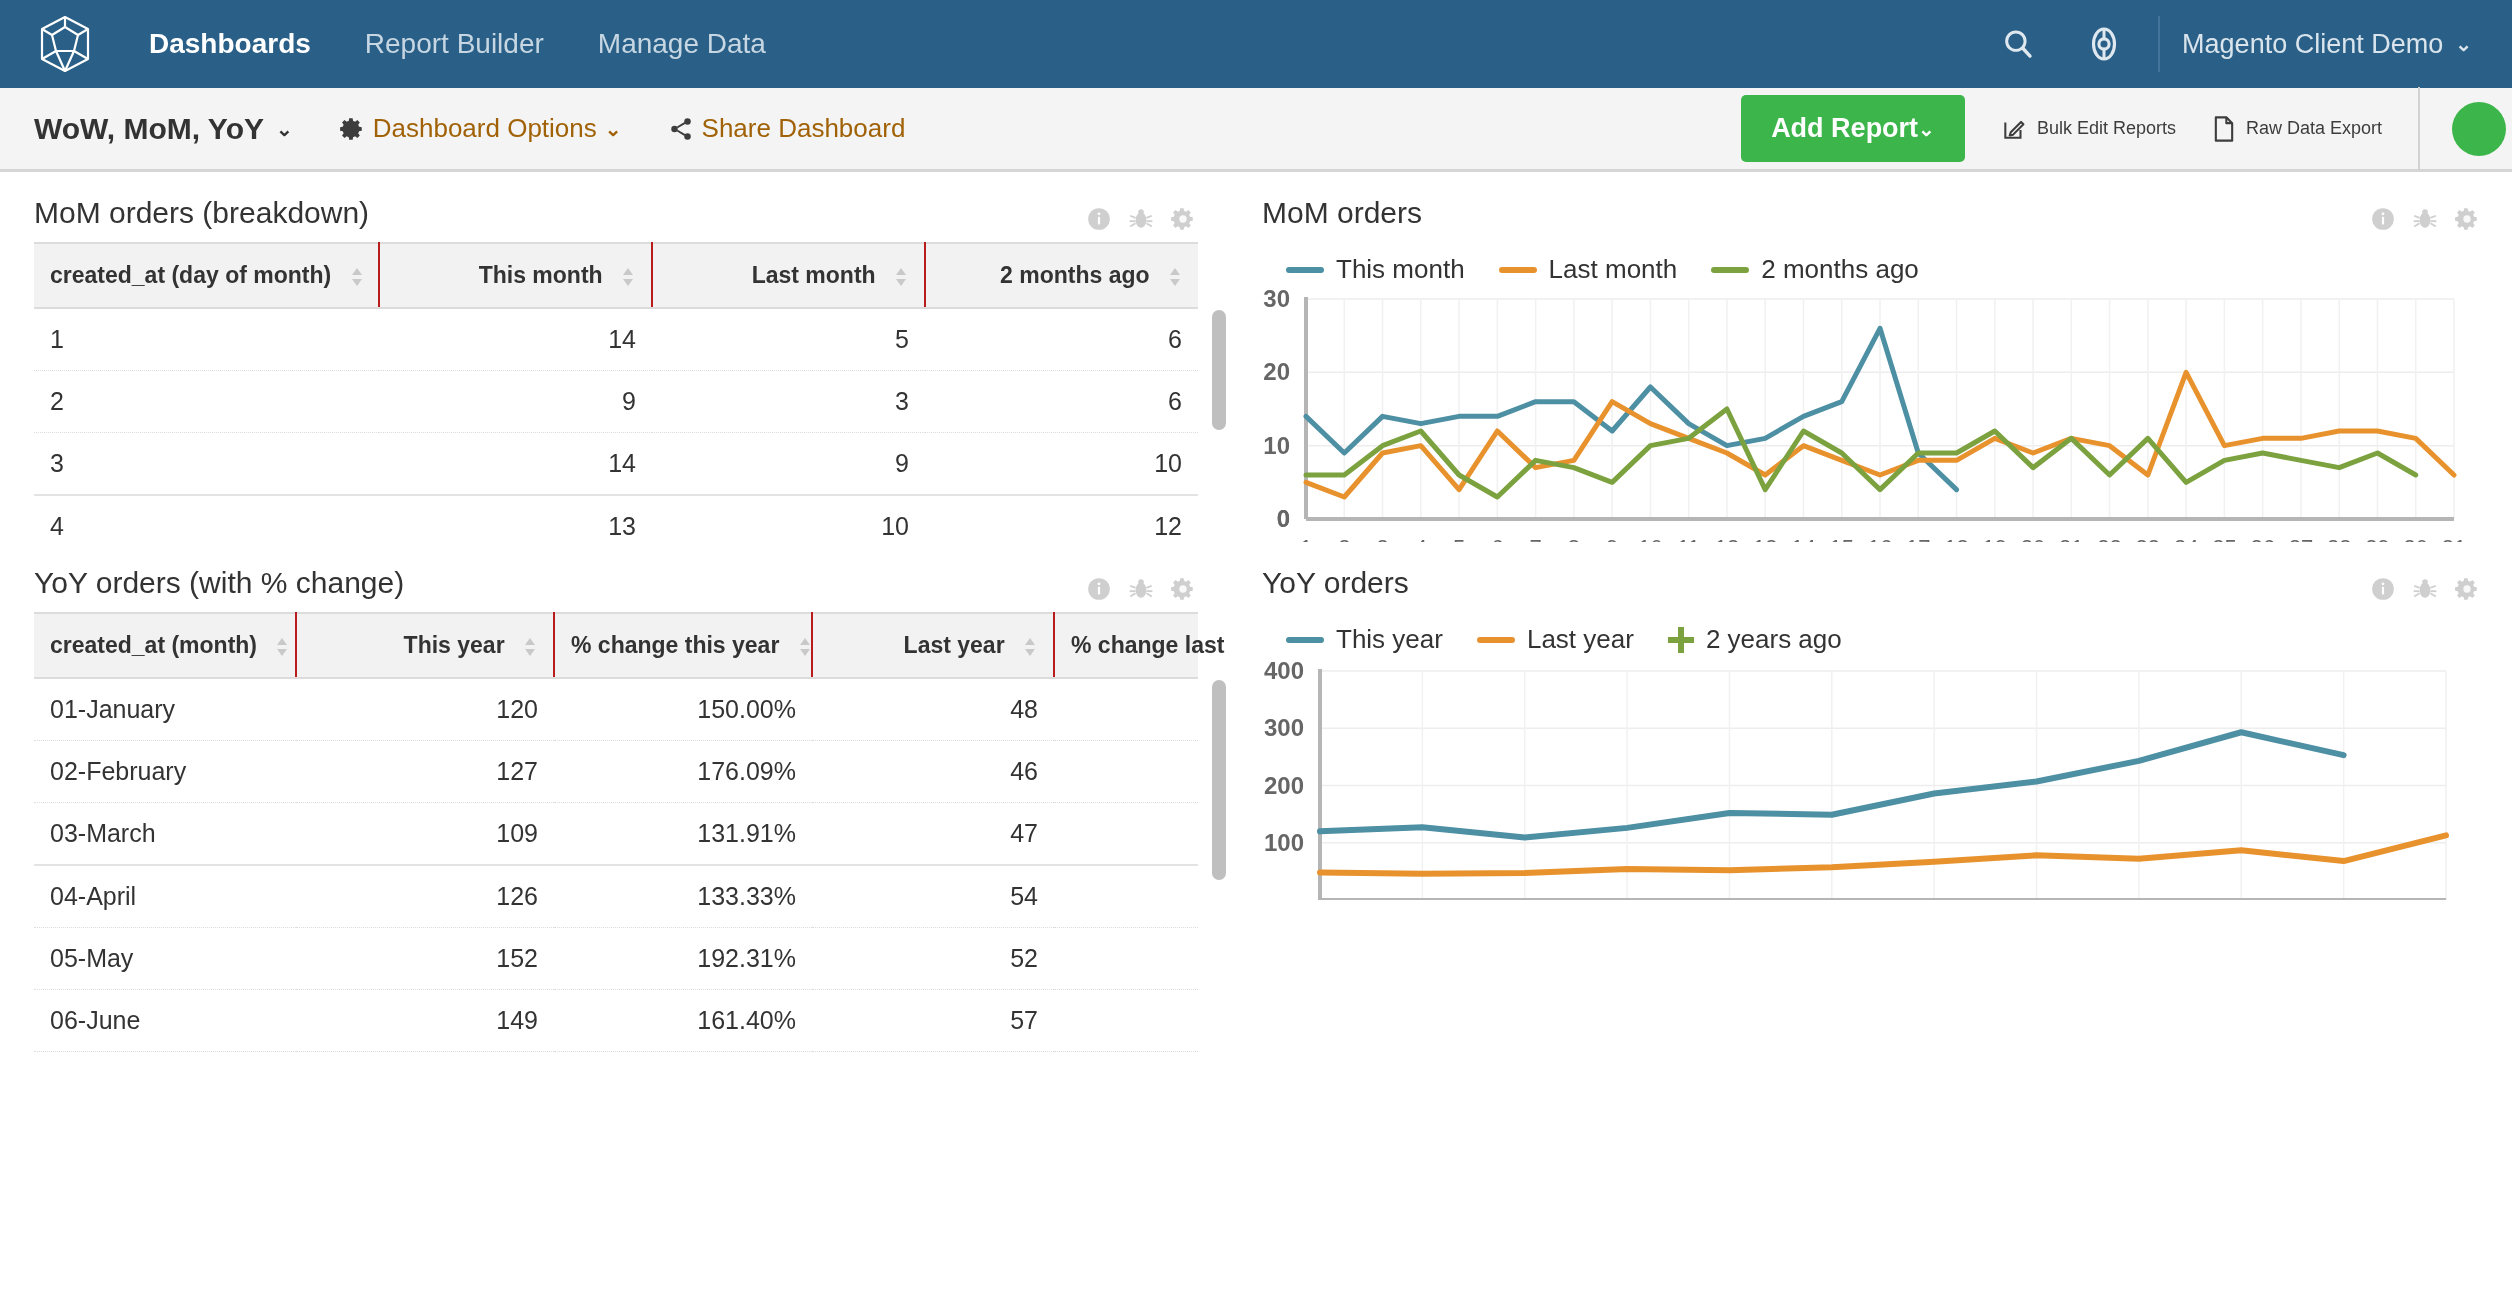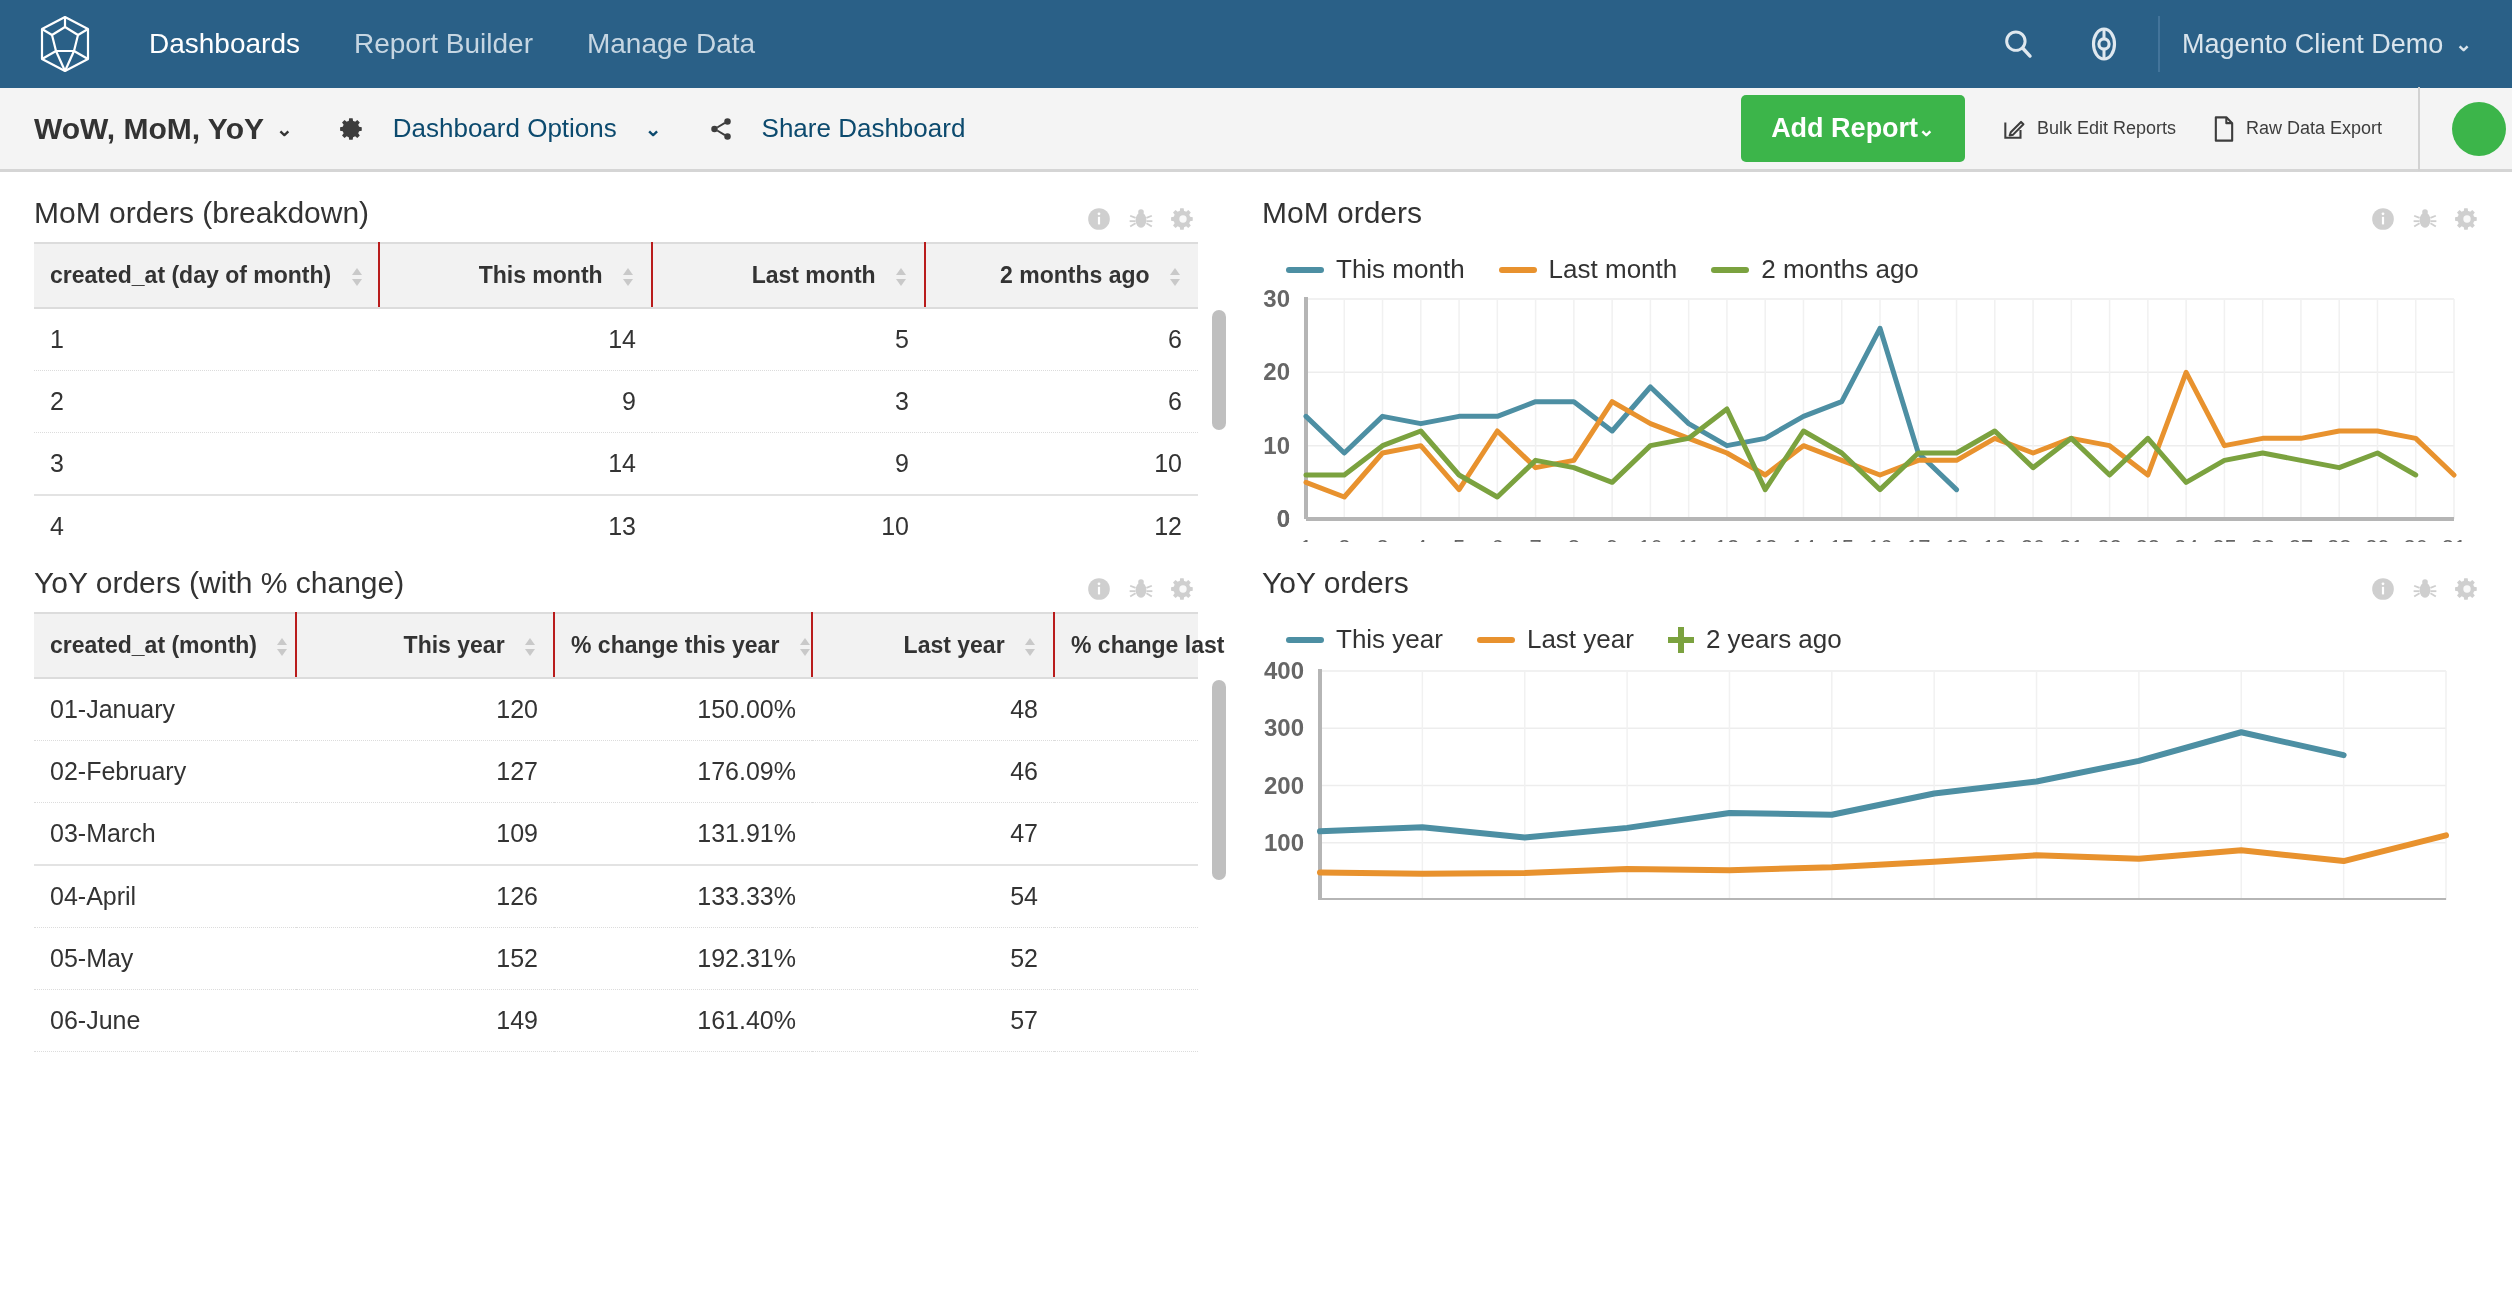--- a/index.html
+++ b/index.html
@@ -22,21 +22,21 @@
   .logo-wrap { width: 74px; display:flex; align-items:center; justify-content:center; }
   .logo-svg { display:block; }
   .nav-links { display: flex; align-items: center; gap: 0; margin-left: 20px; }
   .nav-link {
     color: #c6d6e2;
     font-size: 28px;
     padding: 0 27px;
     text-decoration: none;
     white-space: nowrap;
   }
-  .nav-link.active { color: #ffffff; font-weight: normal; }
+  .nav-link.active { color: #ffffff; font-weight: bold; }
   .nav-right { margin-left: auto; display: flex; align-items: center; }
   .nav-icon-btn {
     width: 64px; height: 64px;
     display:flex; align-items:center; justify-content:center;
     color: #d8e3ec;
   }
   .nav-divider {
     width: 2px; height: 56px; background: #43749a; margin: 0 22px;
   }
   .account-menu {
@@ -53,22 +53,22 @@
     display: flex;
     align-items: center;
     padding-left: 34px;
     position: relative;
   }
   .dash-title {
     font-size: 30px; font-weight: bold; color: #333;
     display:flex; align-items:center; gap:12px; white-space:nowrap;
   }
   .tb-item {
-    display:flex; align-items:center; gap:28px;
-    font-size: 26px; color: #0c4a6e; margin-left: 46px; white-space: nowrap;
+    display:flex; align-items:center; gap:8px;
+    font-size: 26px; color: #a16207; margin-left: 46px; white-space: nowrap;
   }
   .tb-right { margin-left: auto; display:flex; align-items:center; height:100%; }
   .add-report-btn {
     background: #3cb54a; color:#fff; font-size:27px; font-weight:bold;
     border-radius: 5px; padding: 18px 30px; display:flex; align-items:center; 
     border: none; white-space:nowrap;
   }
   .tb-link {
     display:flex; align-items:center; gap:10px;
     font-size: 18px; color:#3d3d3d; margin-left: 36px; white-space:nowrap;

